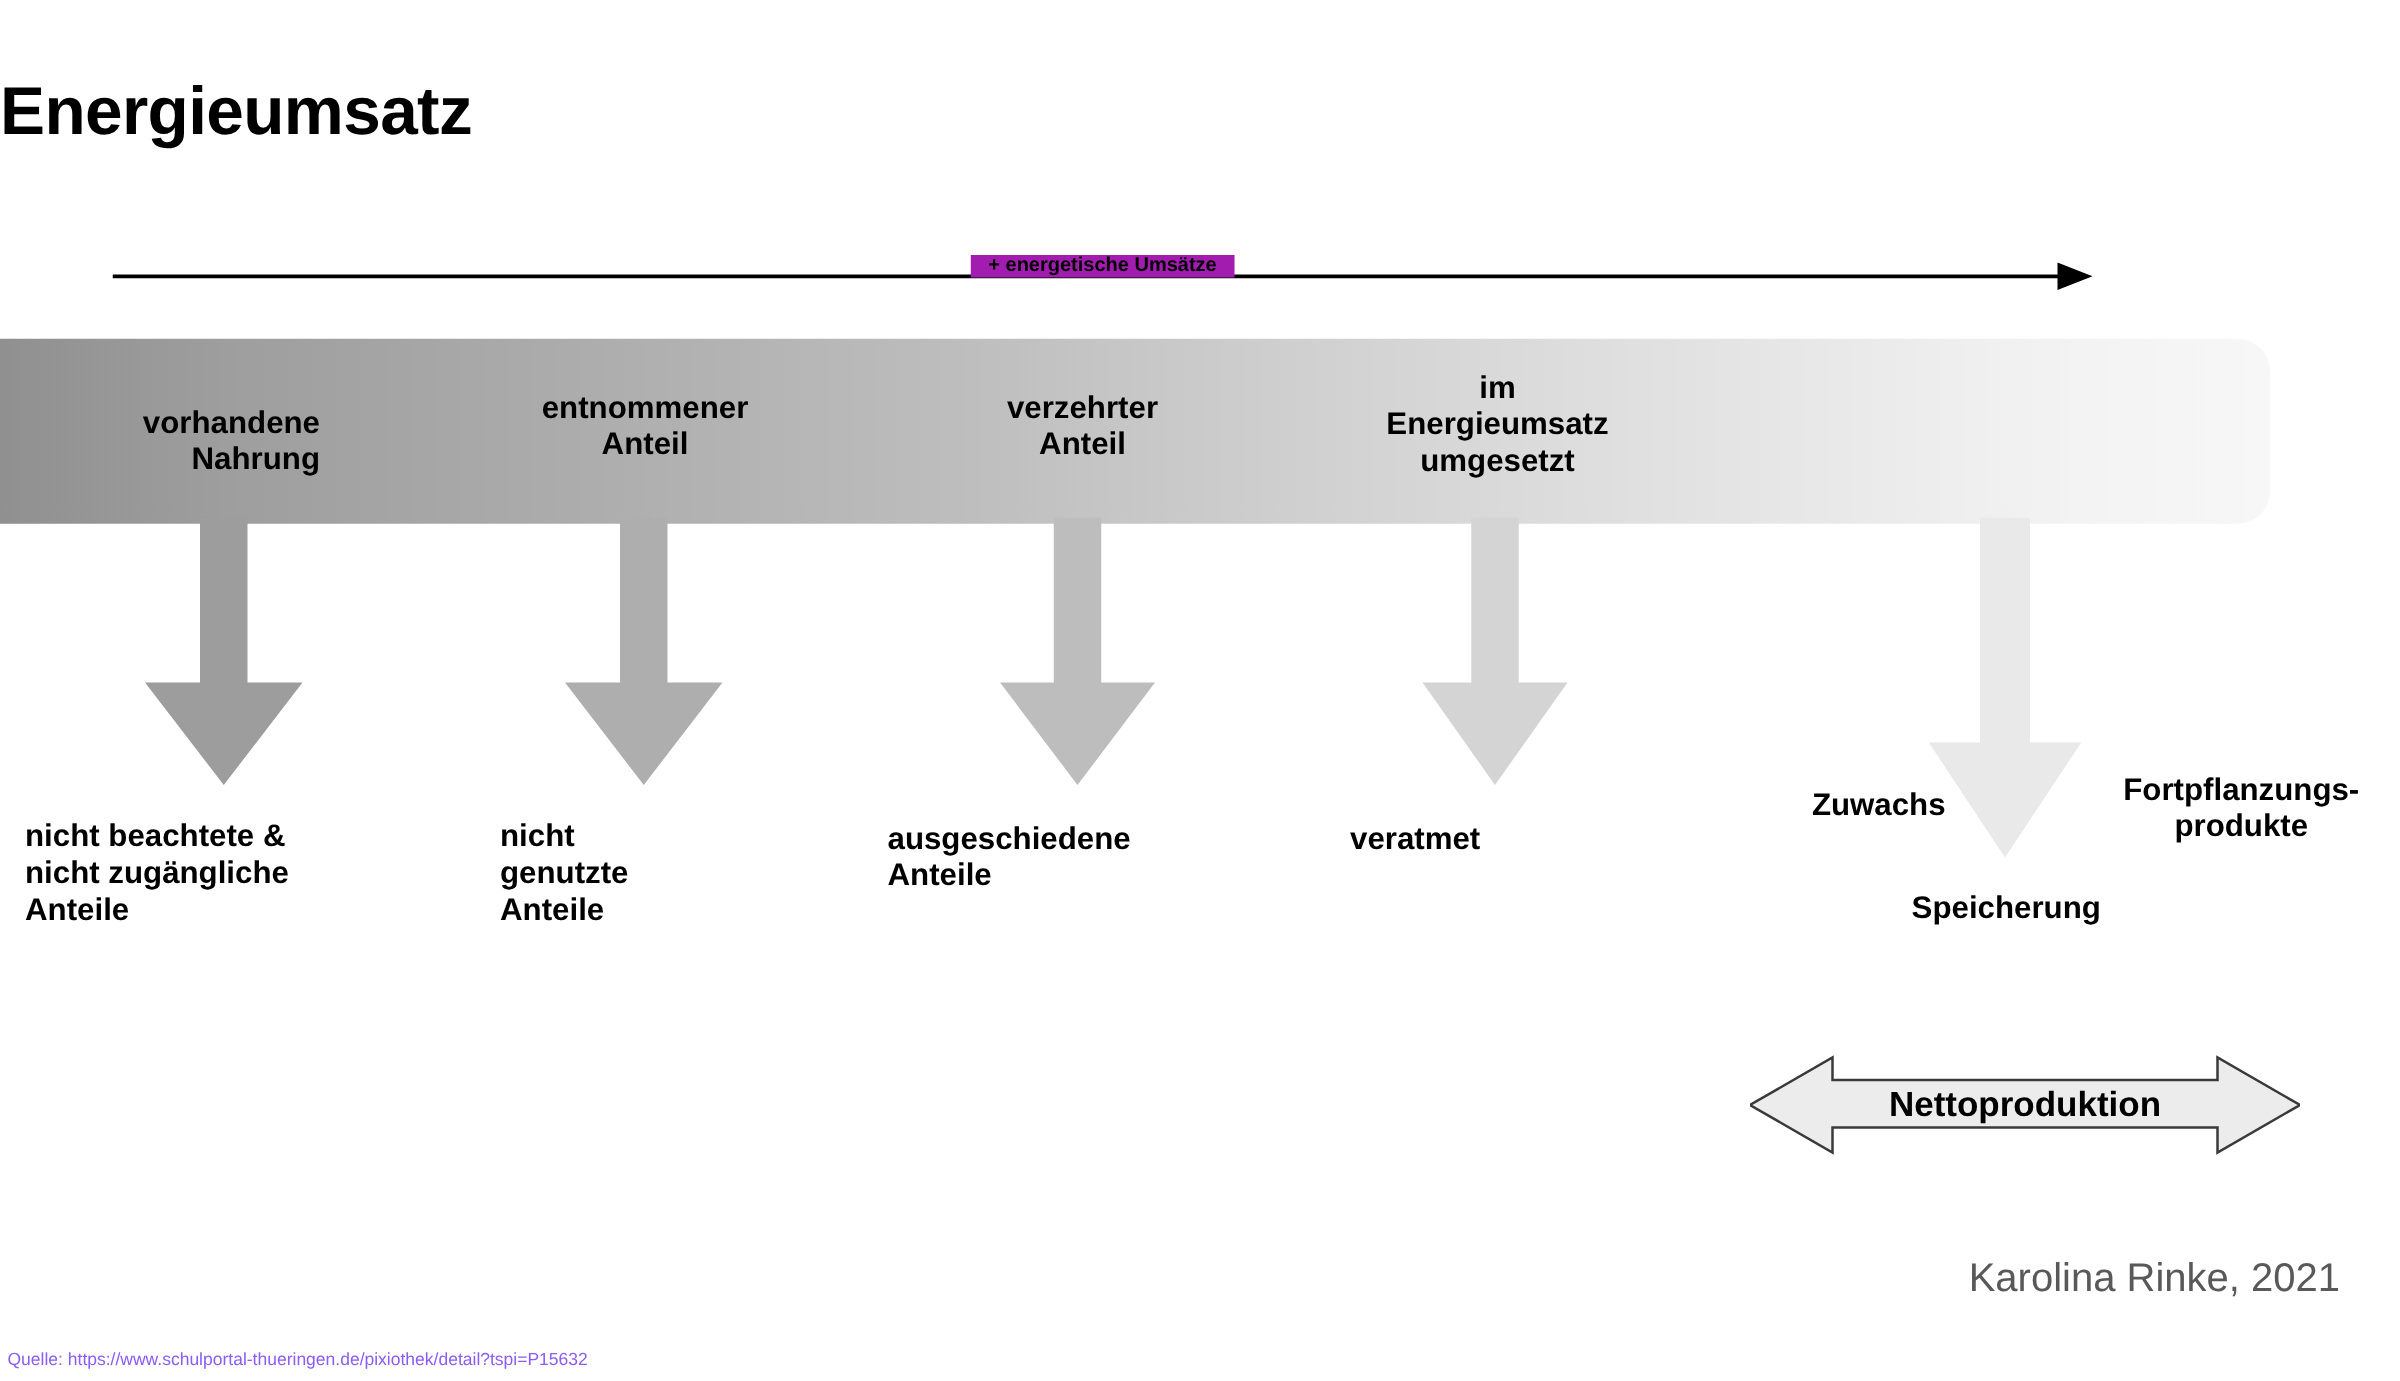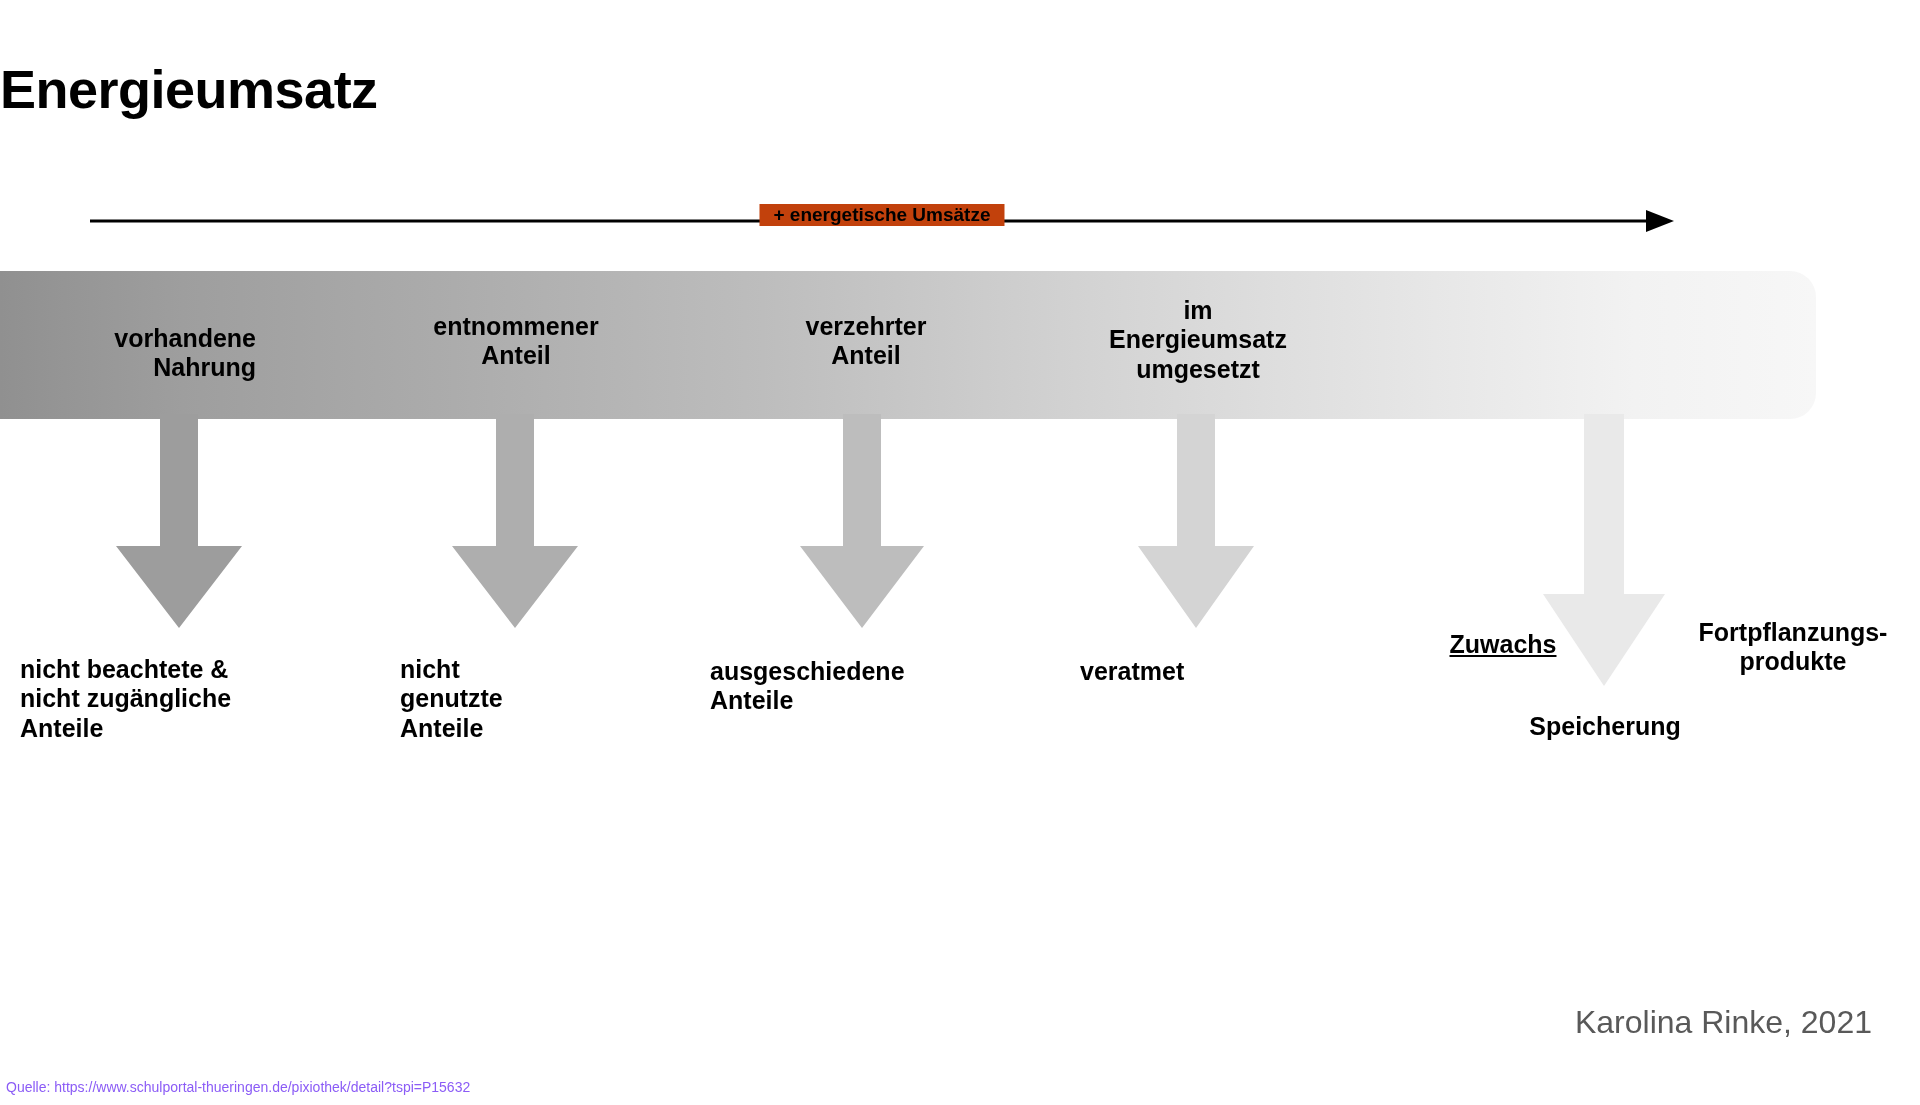--- a/index.html
+++ b/index.html
@@ -25,24 +25,24 @@
   
   .toparrow-row {
     position:absolute;
     left:90px; top:206px;
     width:1584px; height:32px;
   }
   .toparrow-label {
     position:absolute;
     left:50%; top:-2px;
     transform:translateX(-50%);
-    font-size:19px;
+    font-size:16px;
     font-weight:bold;
     color:#000;
-    background:#c2410c;
+    background:#a21caf;
     padding:0 14px;
     white-space:nowrap;
     z-index:3;
   }
   .toparrow-svg { position:absolute; left:0; top:0; }
 
   
   .band {
     position:absolute;
     left:0px; top:271px;
@@ -156,22 +156,28 @@
   <div class="bottom-label" style="left:20px;  top:655px; width:316px;">nicht beachtete &amp;
 nicht zugängliche
 Anteile</div>
   <div class="bottom-label" style="left:400px; top:655px; width:220px;">nicht
 genutzte
 Anteile</div>
   <div class="bottom-label" style="left:710px; top:657px; width:310px;">ausgeschiedene
 Anteile</div>
   <div class="bottom-label" style="left:1080px; top:657px; width:240px;">veratmet</div>
 
-  <div class="bottom-label" style="left:1400px; top:630px; width:206px; text-align:center;text-decoration:underline;">Zuwachs</div>
+  <div class="bottom-label" style="left:1400px; top:630px; width:206px; text-align:center;">Zuwachs</div>
   <div class="bottom-label" style="left:1660px; top:618px; width:266px; text-align:center;">Fortpflanzungs-
 produkte</div>
   <div class="bottom-label" style="left:1490px; top:712px; width:230px; text-align:center;">Speicherung</div>
 
+  <div class="netto">
+    <svg width="440" height="84" viewBox="0 0 440 84">
+      <polygon points="0,42 66,4 66,22 374,22 374,4 440,42 374,80 374,60 66,60 66,80" fill="#ececec" stroke="#3a3a3a" stroke-width="2" stroke-linejoin="miter"></polygon>
+    </svg>
+    <div class="netto-label">Nettoproduktion</div>
+  </div>
 
   <div class="credit">Karolina Rinke, 2021</div>
   <div class="source">Quelle: https://www.schulportal-thueringen.de/pixiothek/detail?tspi=P15632</div>
 
 </div>
 
 </body></html>

